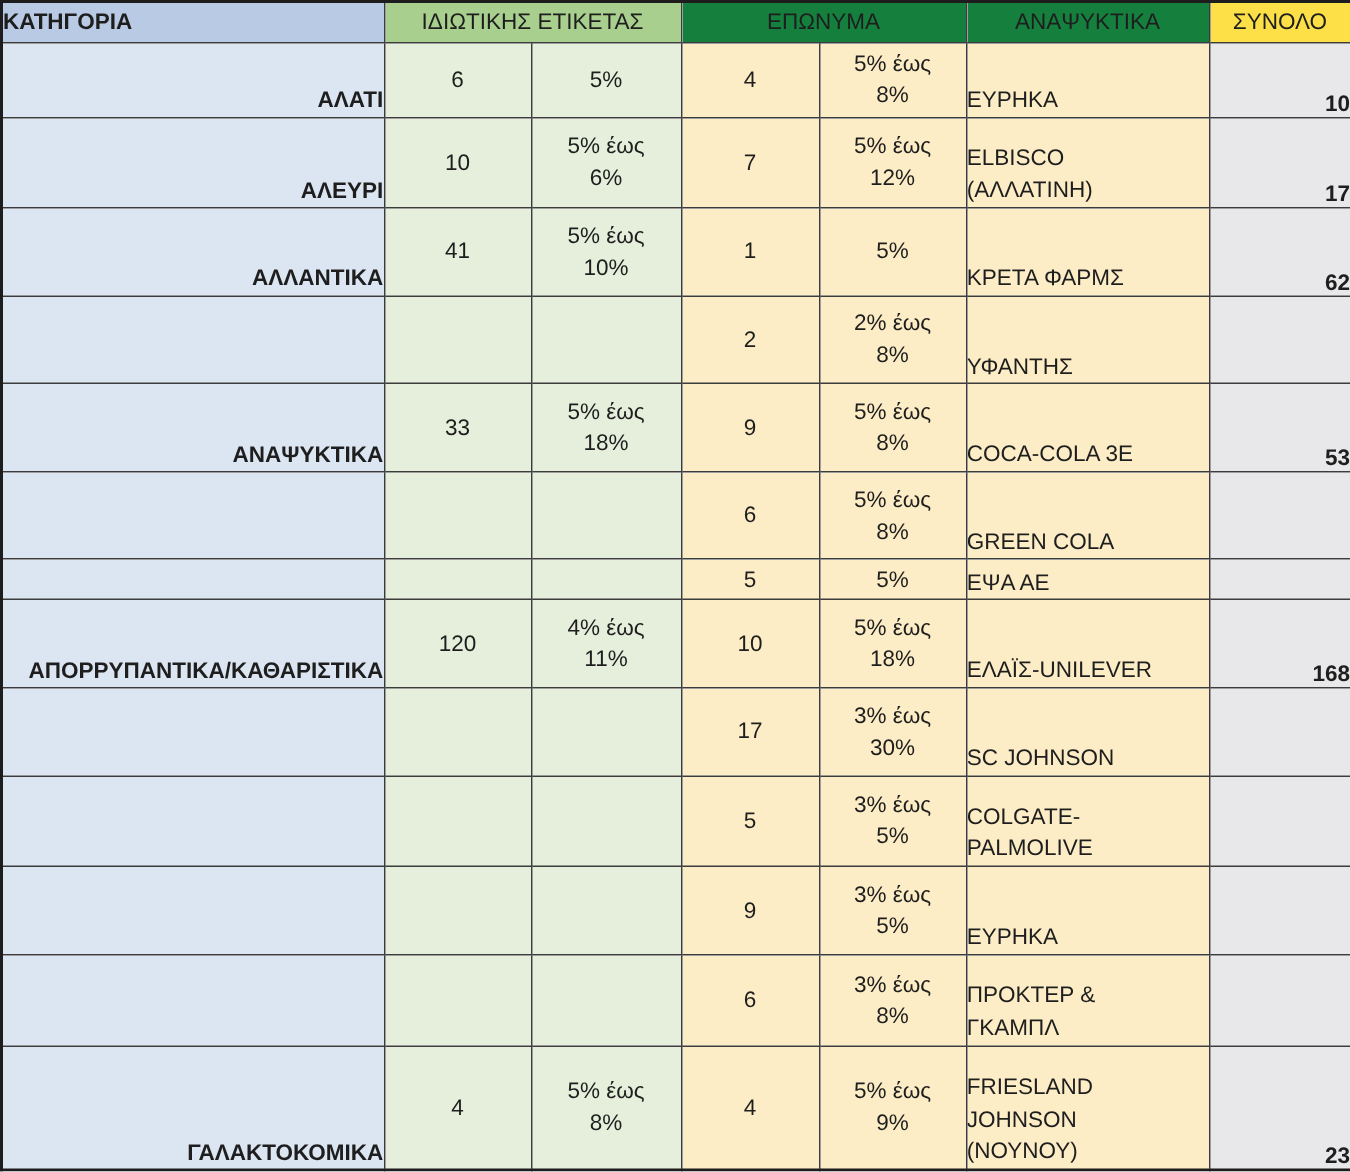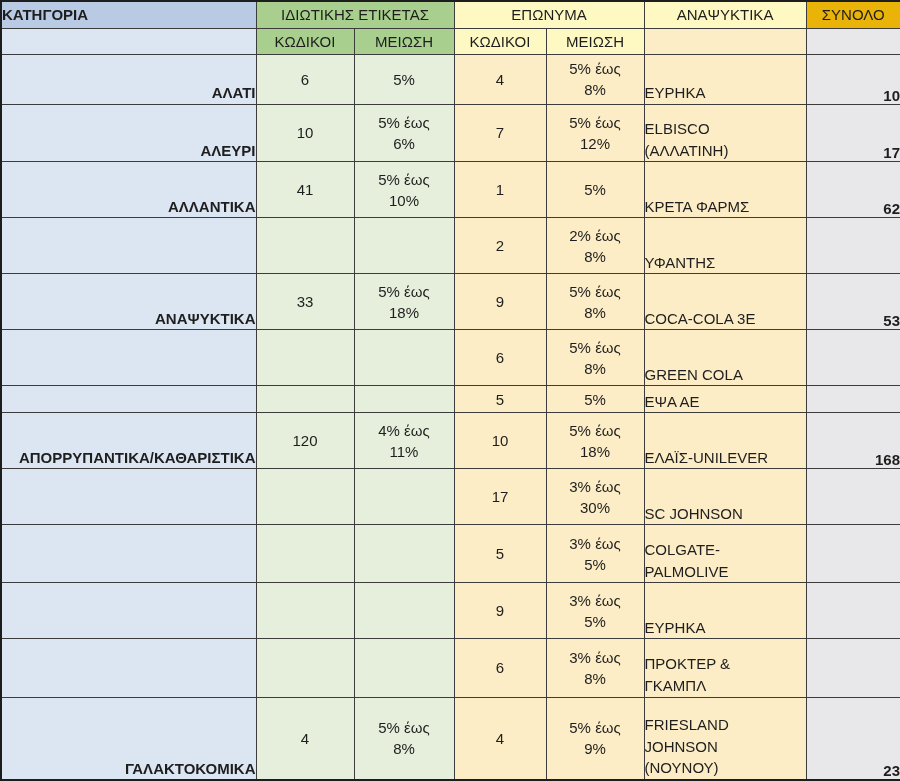--- a/index.html
+++ b/index.html
@@ -10,23 +10,23 @@
   }
   .grid td,.grid th{border:1px solid #3c3c3c;overflow:hidden;padding:0;}
   tr.h1{height:27px;} tr.h2{height:26px;}
   tr.r-short{height:27px;} tr.r-tall{height:83px;} tr.r-first{height:50px;}
 
   
   .blue-h{background:#b9cbe4;}
   .blue-b{background:#dce6f2;}
   .green-h{background:#a8cf8d;}
   .green-b{background:#e5efdb;}
-  .yellow-h{background:#fef9c3;margin-left:24px;}
+  .yellow-h{background:#15803d;margin-left:24px;}
   .yellow-b{background:#fcedc6;}
-  .gray-h{background:#eab308;}
+  .gray-h{background:#fde047;}
   .gray-b{background:#e8e7e9;}
 
   
   .hd{font-weight:normal;text-align:center;vertical-align:middle;}
   .hd-left{font-weight:bold;text-align:left;vertical-align:middle;padding-left:8px;}
 
   
   .c-cat{font-weight:bold;text-align:right;vertical-align:bottom;
          padding:2px 6px 4px 8px;line-height:1.35;overflow-wrap:break-word;word-break:break-word;}
   .c-num{text-align:center;vertical-align:middle;}
@@ -49,29 +49,20 @@
     <col style="width:95px">
   </colgroup>
   <thead>
     <tr class="h1">
       <td class="blue-h hd-left">ΚΑΤΗΓΟΡΙΑ</td>
       <td class="green-h hd" colspan="2">ΙΔΙΩΤΙΚΗΣ ΕΤΙΚΕΤΑΣ</td>
       <td class="yellow-h hd" colspan="2">ΕΠΩΝΥΜΑ</td>
       <td class="yellow-h hd">ΑΝΑΨΥΚΤΙΚΑ</td>
       <td class="gray-h hd">ΣΥΝΟΛΟ</td>
     </tr>
-    <tr class="h2">
-      <td class="blue-b"></td>
-      <td class="green-h hd">ΚΩΔΙΚΟΙ</td>
-      <td class="green-h hd">ΜΕΙΩΣΗ</td>
-      <td class="yellow-h hd">ΚΩΔΙΚΟΙ</td>
-      <td class="yellow-h hd">ΜΕΙΩΣΗ</td>
-      <td class="yellow-b"></td>
-      <td class="gray-b"></td>
-    </tr>
   </thead>
   <tbody>
     <tr class="r-first">
       <td class="blue-b c-cat">ΑΛΑΤΙ</td>
       <td class="green-b c-num">6</td>
       <td class="green-b c-red">5%</td>
       <td class="yellow-b c-num">4</td>
       <td class="yellow-b c-red">5% έως
 8%</td>
       <td class="yellow-b c-comp">ΕΥΡΗΚΑ</td>

